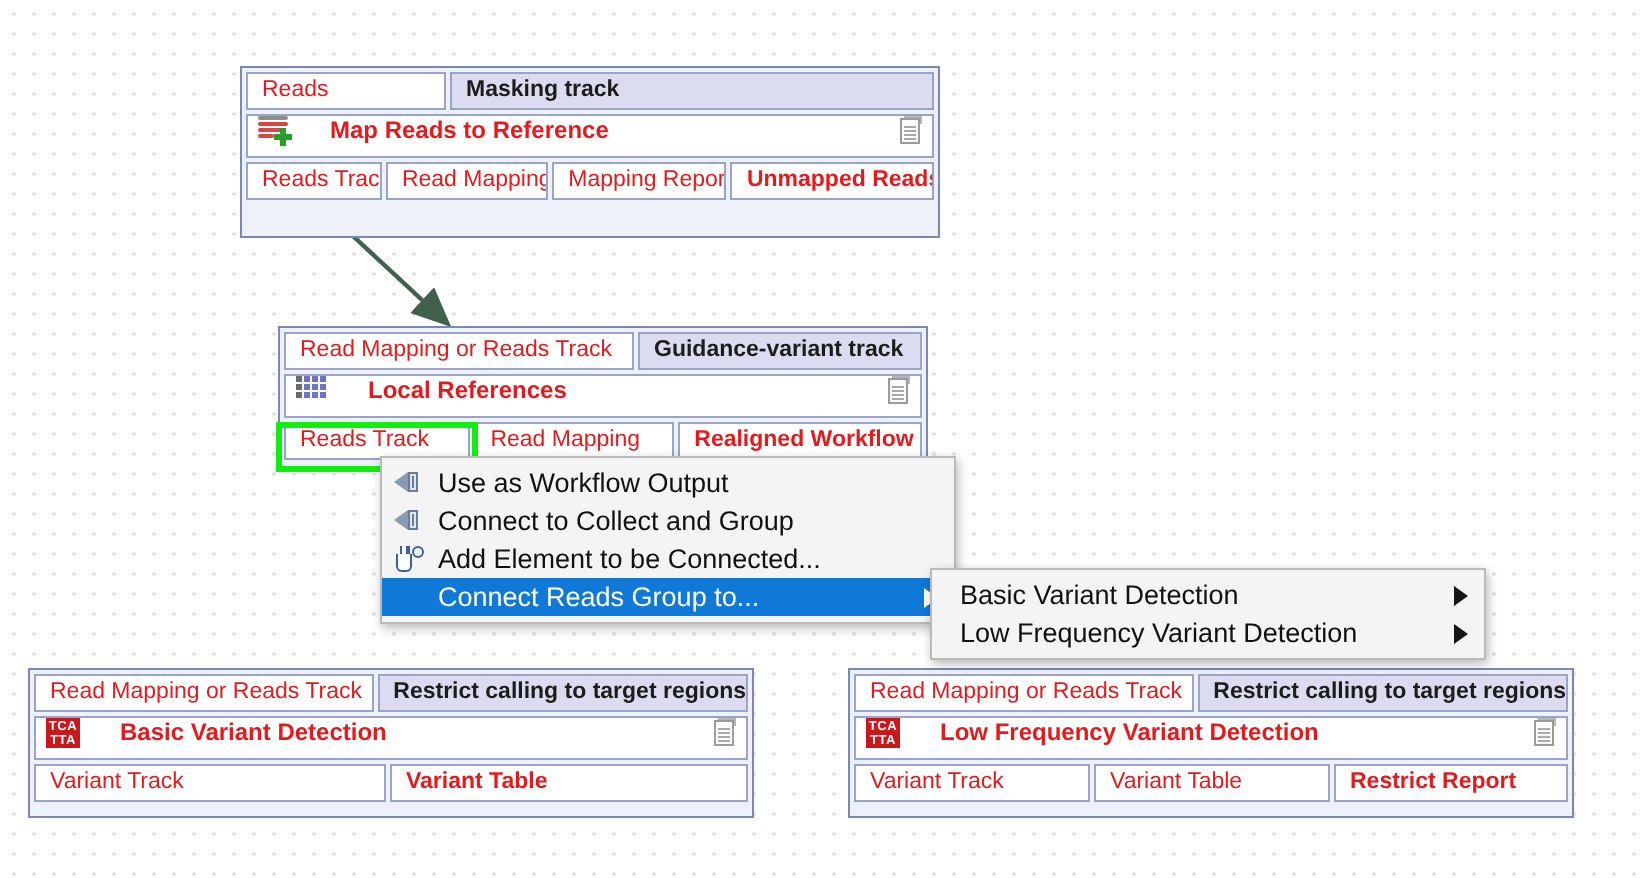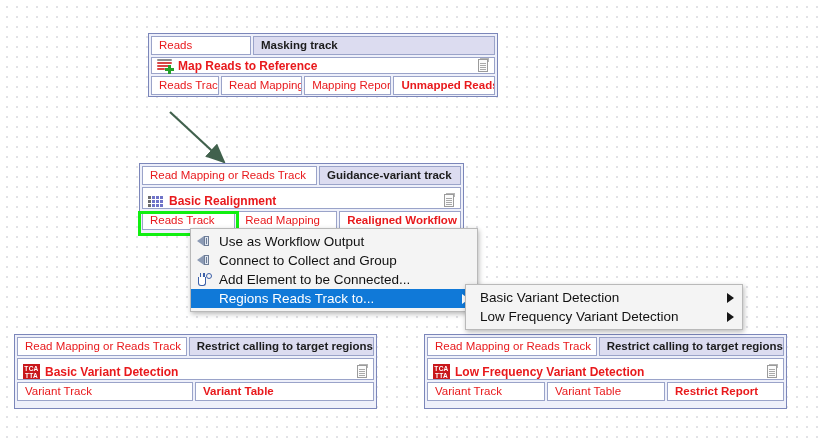--- a/index.html
+++ b/index.html
@@ -52,27 +52,27 @@
     color: #e8191c;
   }
   .port.unconnected {
     background: #dcdcf0;
     color: #1c1c1c;
   }
   .port.flex { flex: 1 1 auto; font-weight: bold; }
 
   .title-row {
     display: flex;
-    align-items: flex-end;
+    align-items: flex-start;
     background: #ffffff;
     border: 1px solid #9aa3c9;
     height: 22px;
     box-sizing: border-box;
     padding: 0 4px 0 5px;
-    gap: 5px;
+    gap: 20px;
   }
   .title-text {
     color: #e8191c;
     font-weight: bold;
     font-size: 12px;
     flex: 1 1 auto;
     white-space: nowrap;
   }
 
   
@@ -237,21 +237,21 @@
 
 <svg class="connector" width="826" height="439">
   <defs>
     <marker id="arrowhead" markerWidth="9" markerHeight="8" refX="8" refY="4" orient="auto">
       <polygon points="0 0, 9 4, 0 8" fill="#41614d"></polygon>
     </marker>
   </defs>
   <line x1="170" y1="112" x2="224" y2="162" stroke="#41614d" stroke-width="2.2" marker-end="url(#arrowhead)"></line>
 </svg>
 
-<div class="wf-element" style="left:148px; top:33px; width:350px; height:64px;">
+<div class="wf-element" style="left:120px; top:33px; width:350px; height:86px;">
   <div class="port-row">
     <div class="port connected" style="width:100px;">
         <span>Reads</span>
       </div>
     <div class="port unconnected flex">
         <span>Masking track</span>
       </div>
   </div>
 
   <div class="title-row">
@@ -330,21 +330,21 @@
         <b class="sp"></b>
         <b class="sp"></b>
       <b class="g"></b>
         <b class="sp"></b>
         <b></b>
         <b class="sp"></b>
         <b></b>
         <b class="sp"></b>
         <b></b>
     </span>
-    <span class="title-text">Basic Realignment</span>
+    <span class="title-text">Local References</span>
     <span class="icon icon-doc">
       <span class="sheet2"></span>
         <span class="sheet"></span>
       <span class="ln"></span>
         <span class="ln"></span>
         <span class="ln"></span>
         <span class="ln"></span>
     </span>
   </div>
 
@@ -457,21 +457,21 @@
     <span class="menu-icon icon-plug">
       <span class="pin1"></span>
         <span class="pin2"></span>
         <span class="body"></span>
         <span class="ring"></span>
     </span>
     <span class="menu-label">Add Element to be Connected...</span>
   </div>
   <div class="menu-item selected">
     <span class="menu-icon"></span>
-    <span class="menu-label">Regions Reads Track to...</span>
+    <span class="menu-label">Connect Reads Group to...</span>
     <span class="menu-arrow"></span>
   </div>
 </div>
 
 <div class="submenu" style="left:465px; top:284px; width:278px;">
   <div class="menu-item">
     <span class="menu-label">Basic Variant Detection</span>
     <span class="menu-arrow"></span>
   </div>
   <div class="menu-item">

